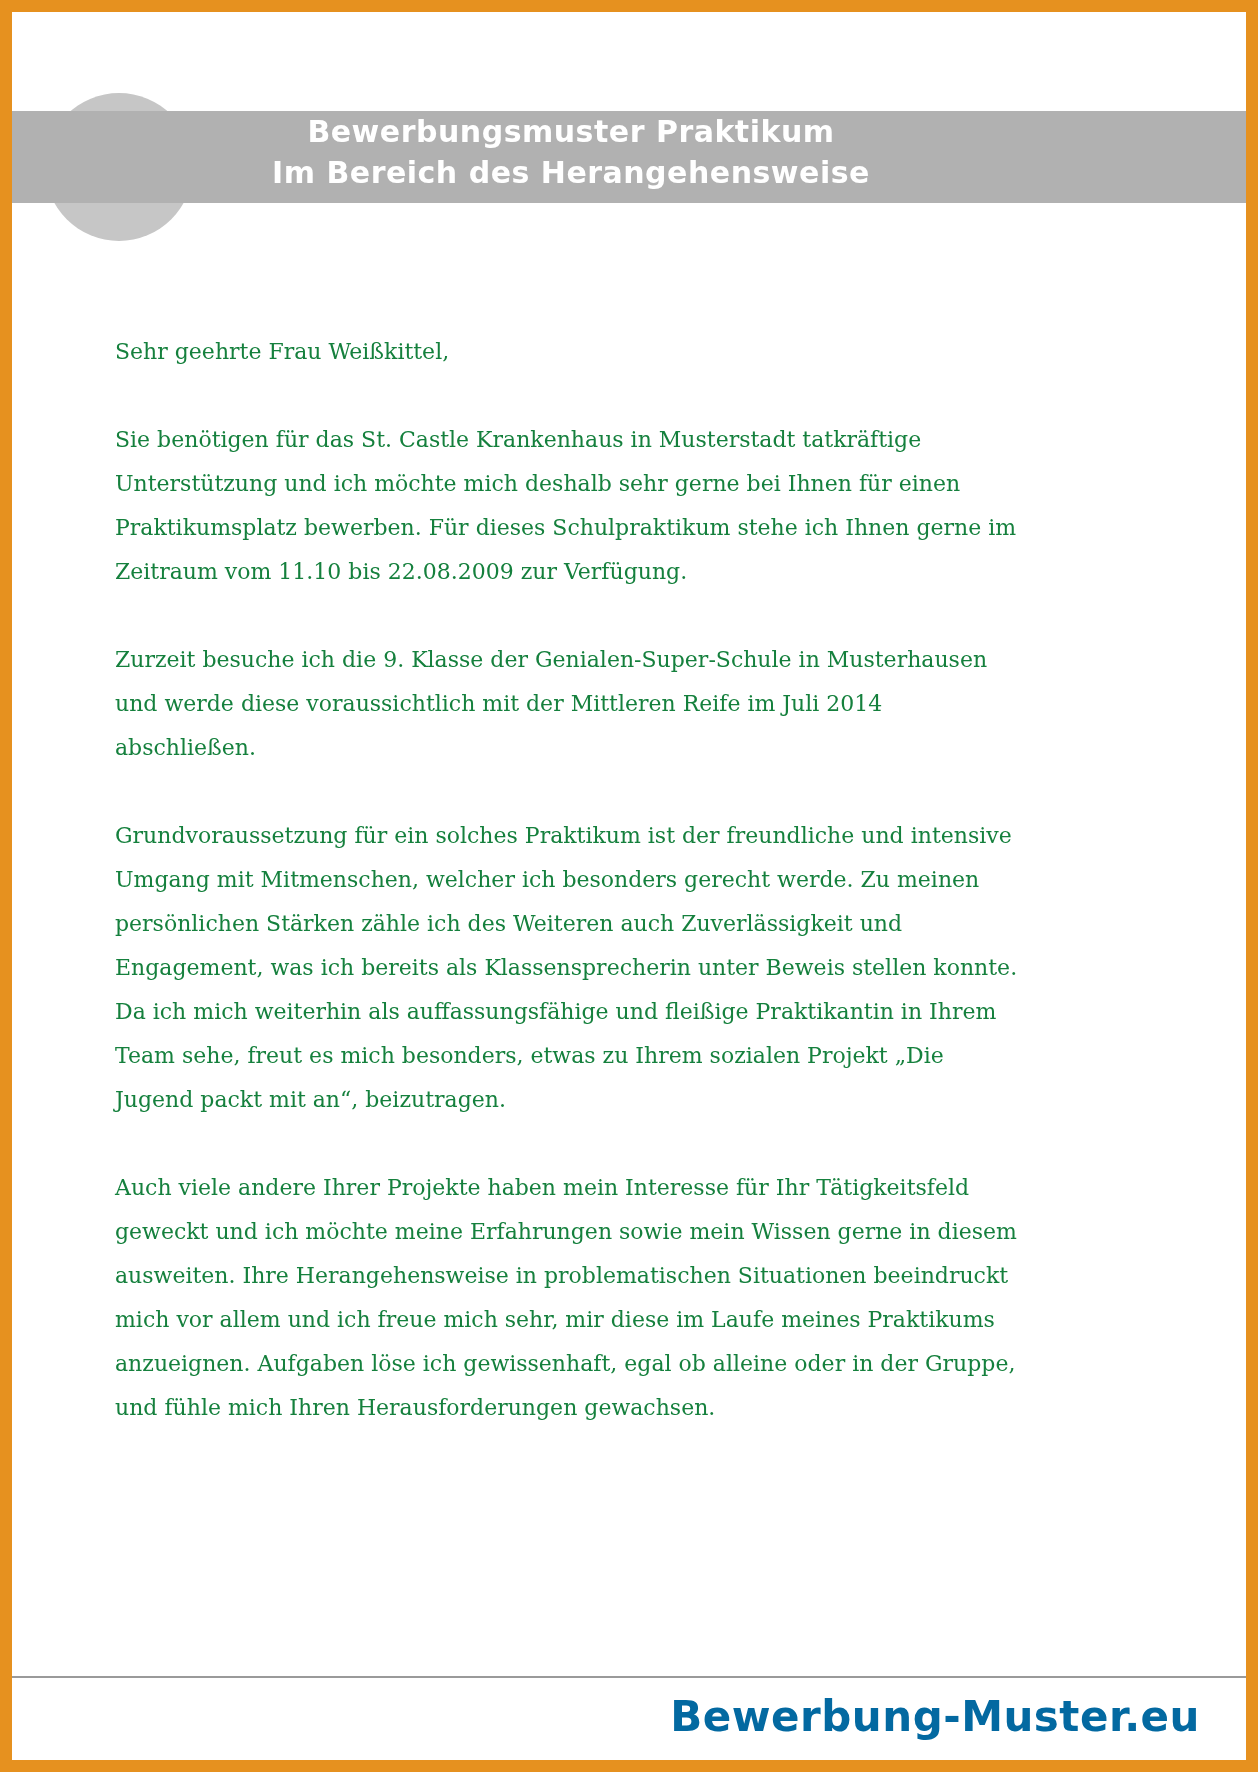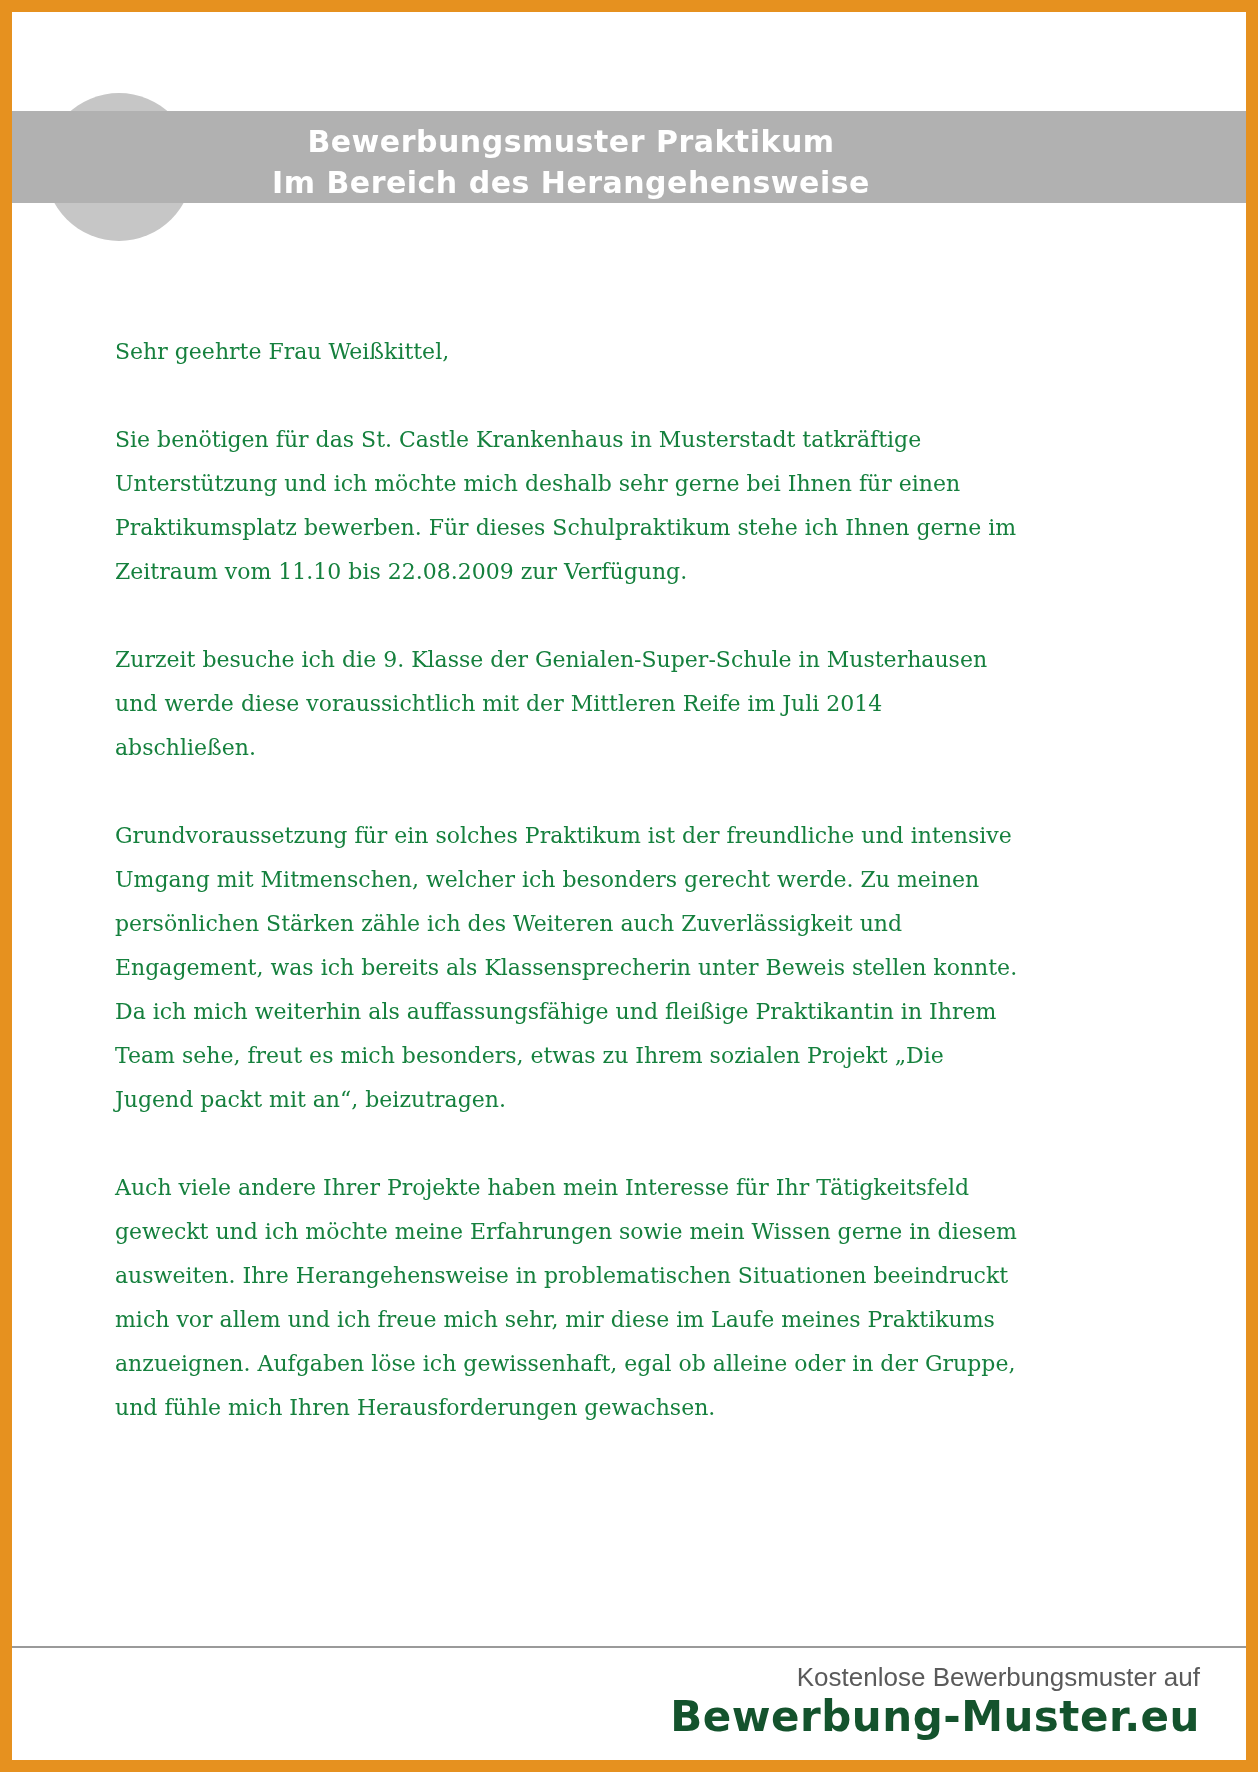--- a/index.html
+++ b/index.html
@@ -31,21 +31,21 @@
   
   .header-band {
     position: absolute;
     left: 0;
     top: 99px;
     width: 1234px;
     height: 92px;
     background: #b1b1b1;
     z-index: 2;
     display: flex;
-    align-items: flex-end;
+    align-items: flex-start;
   }
   .header-title {
     width: 100%;
     box-sizing: border-box;
     padding-right: 116px;
     text-align: center;
     color: #ffffff;
     font-family: "DejaVu Sans", "Liberation Sans", sans-serif;
     font-weight: bold;
     font-size: 30px;
@@ -83,21 +83,21 @@
     text-align: right;
     padding: 14px 46px 18px 0;
   }
   .footer-tagline {
     color: #5a5a5a;
     font-family: "Liberation Sans", sans-serif;
     font-size: 26px;
     line-height: 30px;
   }
   .footer-brand {
-    color: #14532d;
+    color: #0369a1;
     font-family: "DejaVu Sans", "Liberation Sans", sans-serif;
     font-weight: bold;
     font-size: 42px;
     line-height: 50px;
     letter-spacing: 0.5px;
   }
 </style>
 </head>
 <body>
 
@@ -116,18 +116,17 @@
     <p>Sehr geehrte Frau Weißkittel,</p>
     <p>Sie benötigen für das St. Castle Krankenhaus in Musterstadt tatkräftige Unterstützung und ich möchte mich deshalb sehr gerne bei Ihnen für einen Praktikumsplatz bewerben. Für dieses Schulpraktikum stehe ich Ihnen gerne im Zeitraum vom 11.10 bis 22.08.2009 zur Verfügung.</p>
     <p>Zurzeit besuche ich die 9. Klasse der Genialen-Super-Schule in Musterhausen und werde diese voraussichtlich mit der Mittleren Reife im Juli 2014 abschließen.</p>
     <p>Grundvoraussetzung für ein solches Praktikum ist der freundliche und intensive Umgang mit Mitmenschen, welcher ich besonders gerecht werde. Zu meinen persönlichen Stärken zähle ich des Weiteren auch Zuverlässigkeit und Engagement, was ich bereits als Klassensprecherin unter Beweis stellen konnte. Da ich mich weiterhin als auffassungsfähige und fleißige Praktikantin in Ihrem Team sehe, freut es mich besonders, etwas zu Ihrem sozialen Projekt „Die Jugend packt mit an“, beizutragen.</p>
     <p>Auch viele andere Ihrer Projekte haben mein Interesse für Ihr Tätigkeitsfeld geweckt und ich möchte meine Erfahrungen sowie mein Wissen gerne in diesem ausweiten. Ihre Herangehensweise in problematischen Situationen beeindruckt mich vor allem und ich freue mich sehr, mir diese im Laufe meines Praktikums anzueignen. Aufgaben löse ich gewissenhaft, egal ob alleine oder in der Gruppe, und fühle mich Ihren Herausforderungen gewachsen.</p>
   </div>
 
   <div class="footer">
     <div class="footer-rule"></div>
     <div class="footer-text">
-      <div class="footer-tagline">Kostenlose Bewerbungsmuster auf</div>
       <div class="footer-brand">Bewerbung-Muster.eu</div>
     </div>
   </div>
 
 </div>
 
 </body></html>

